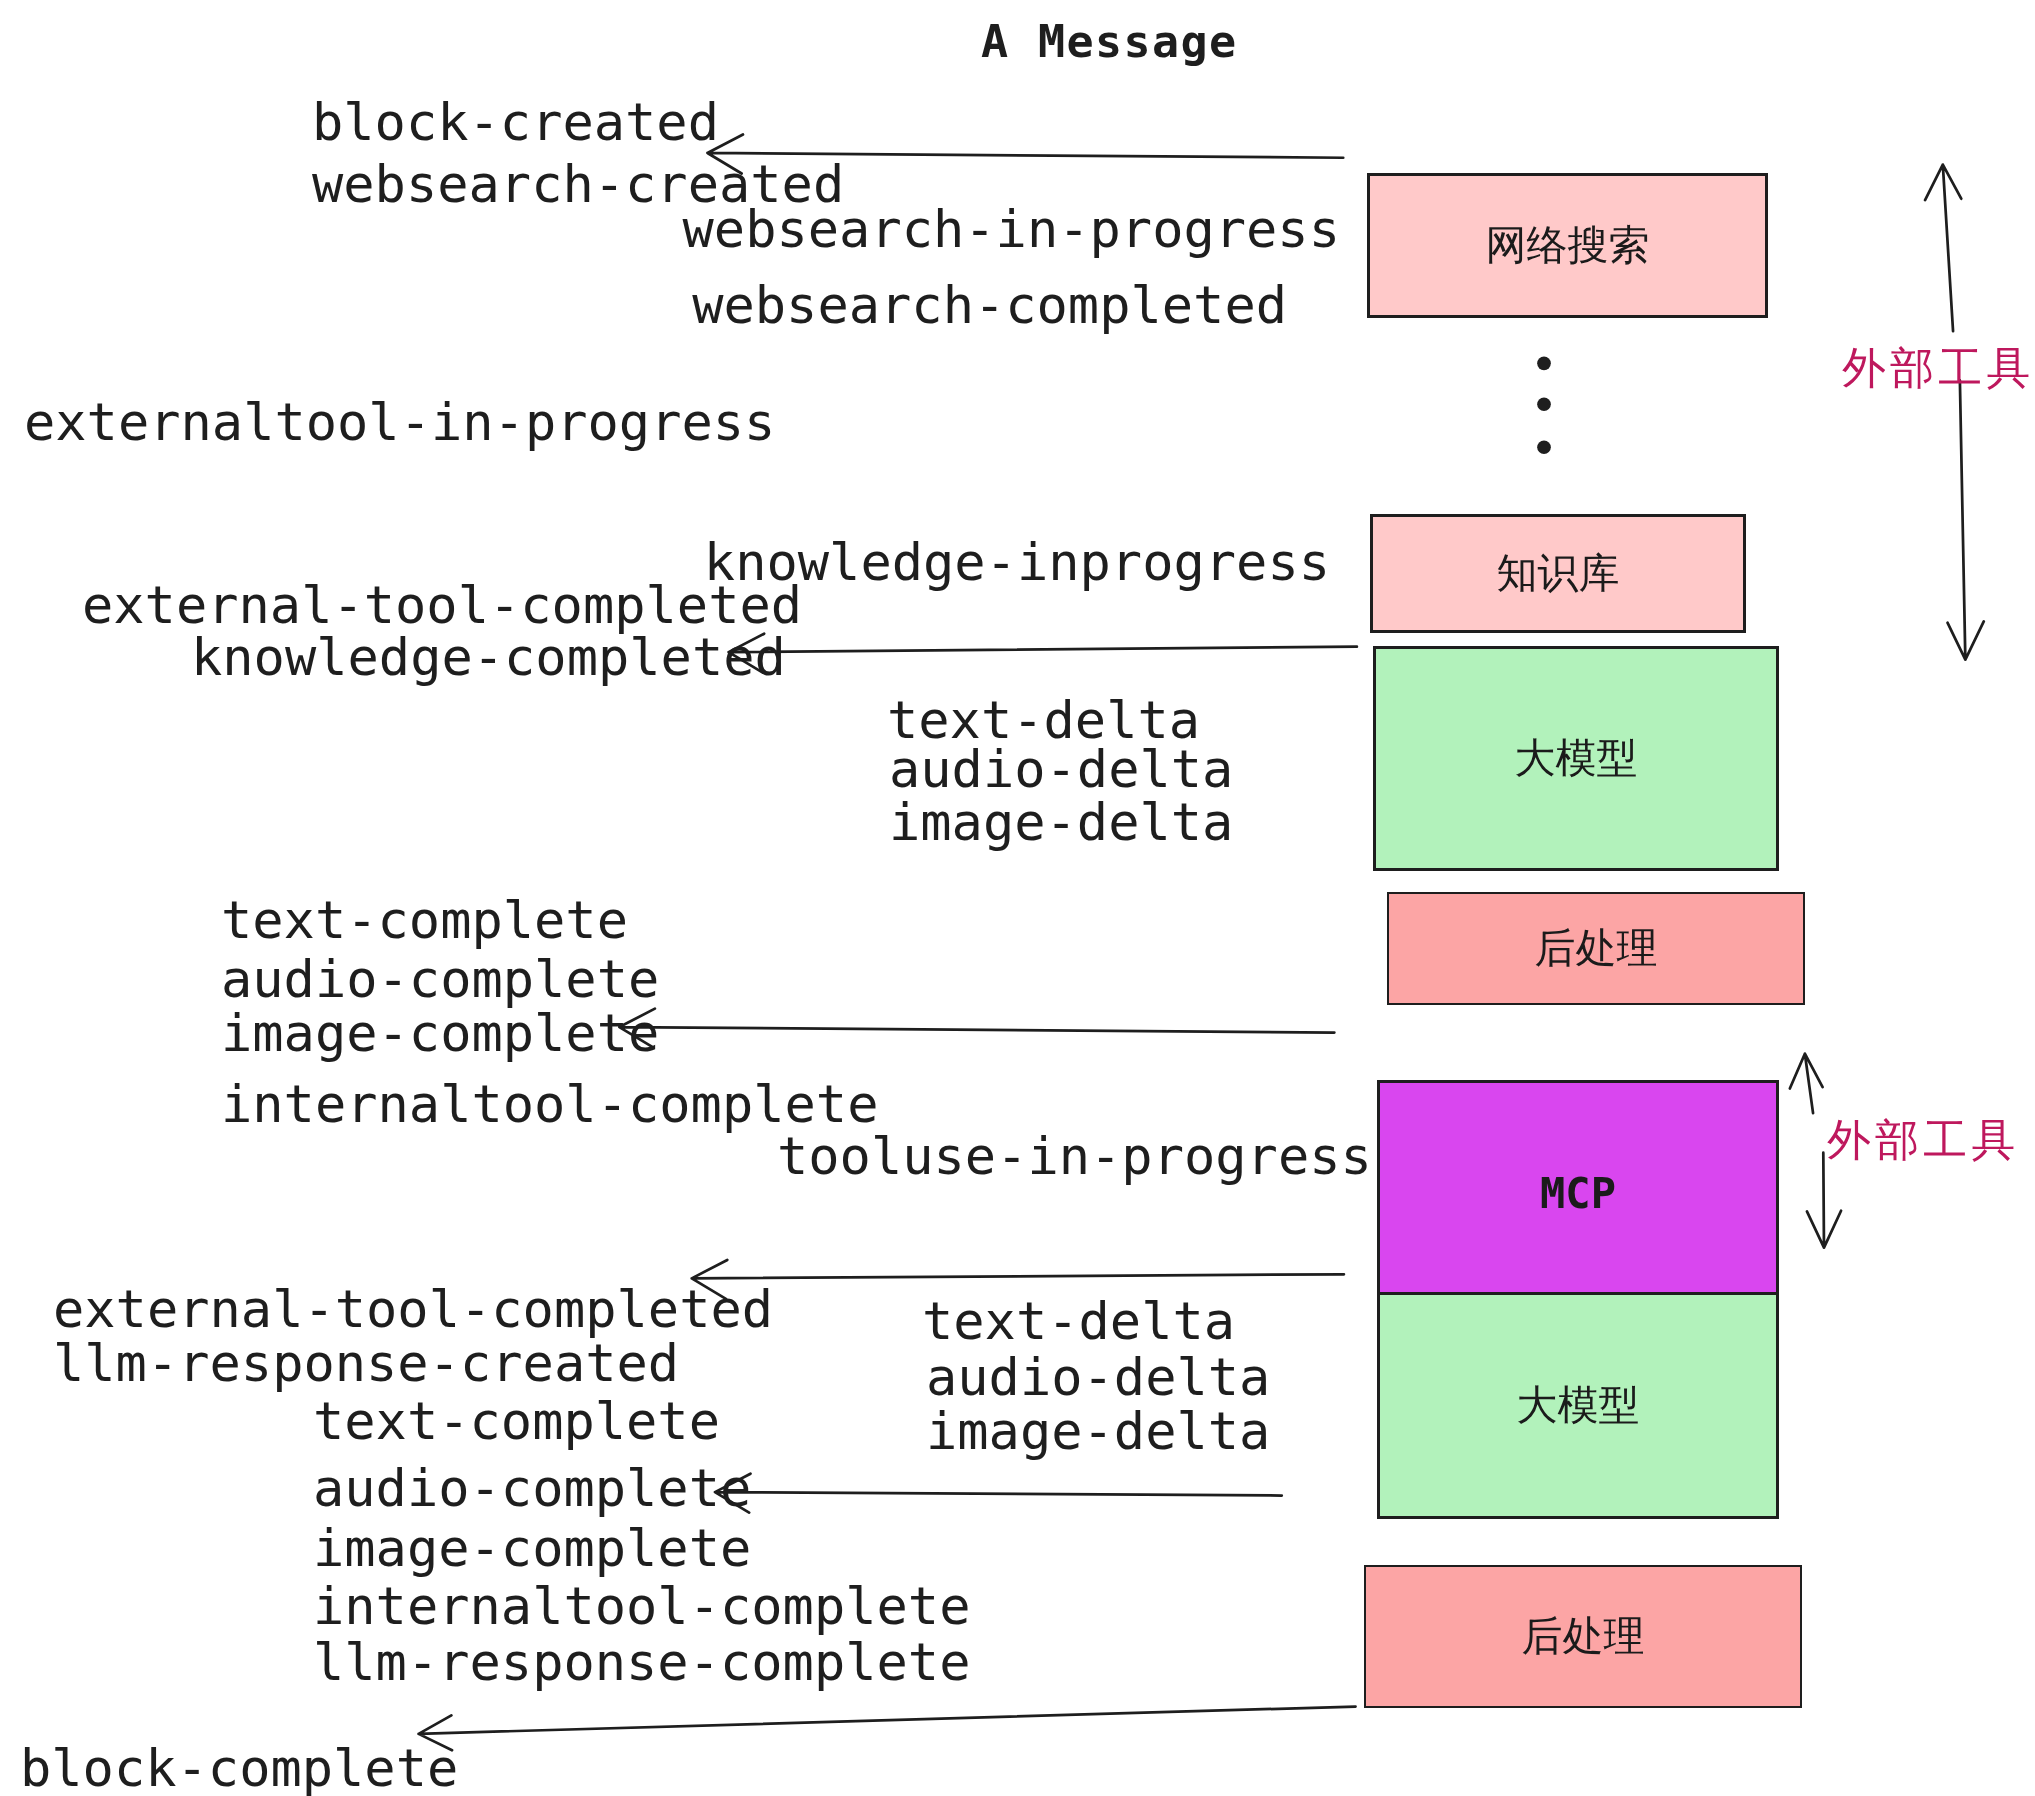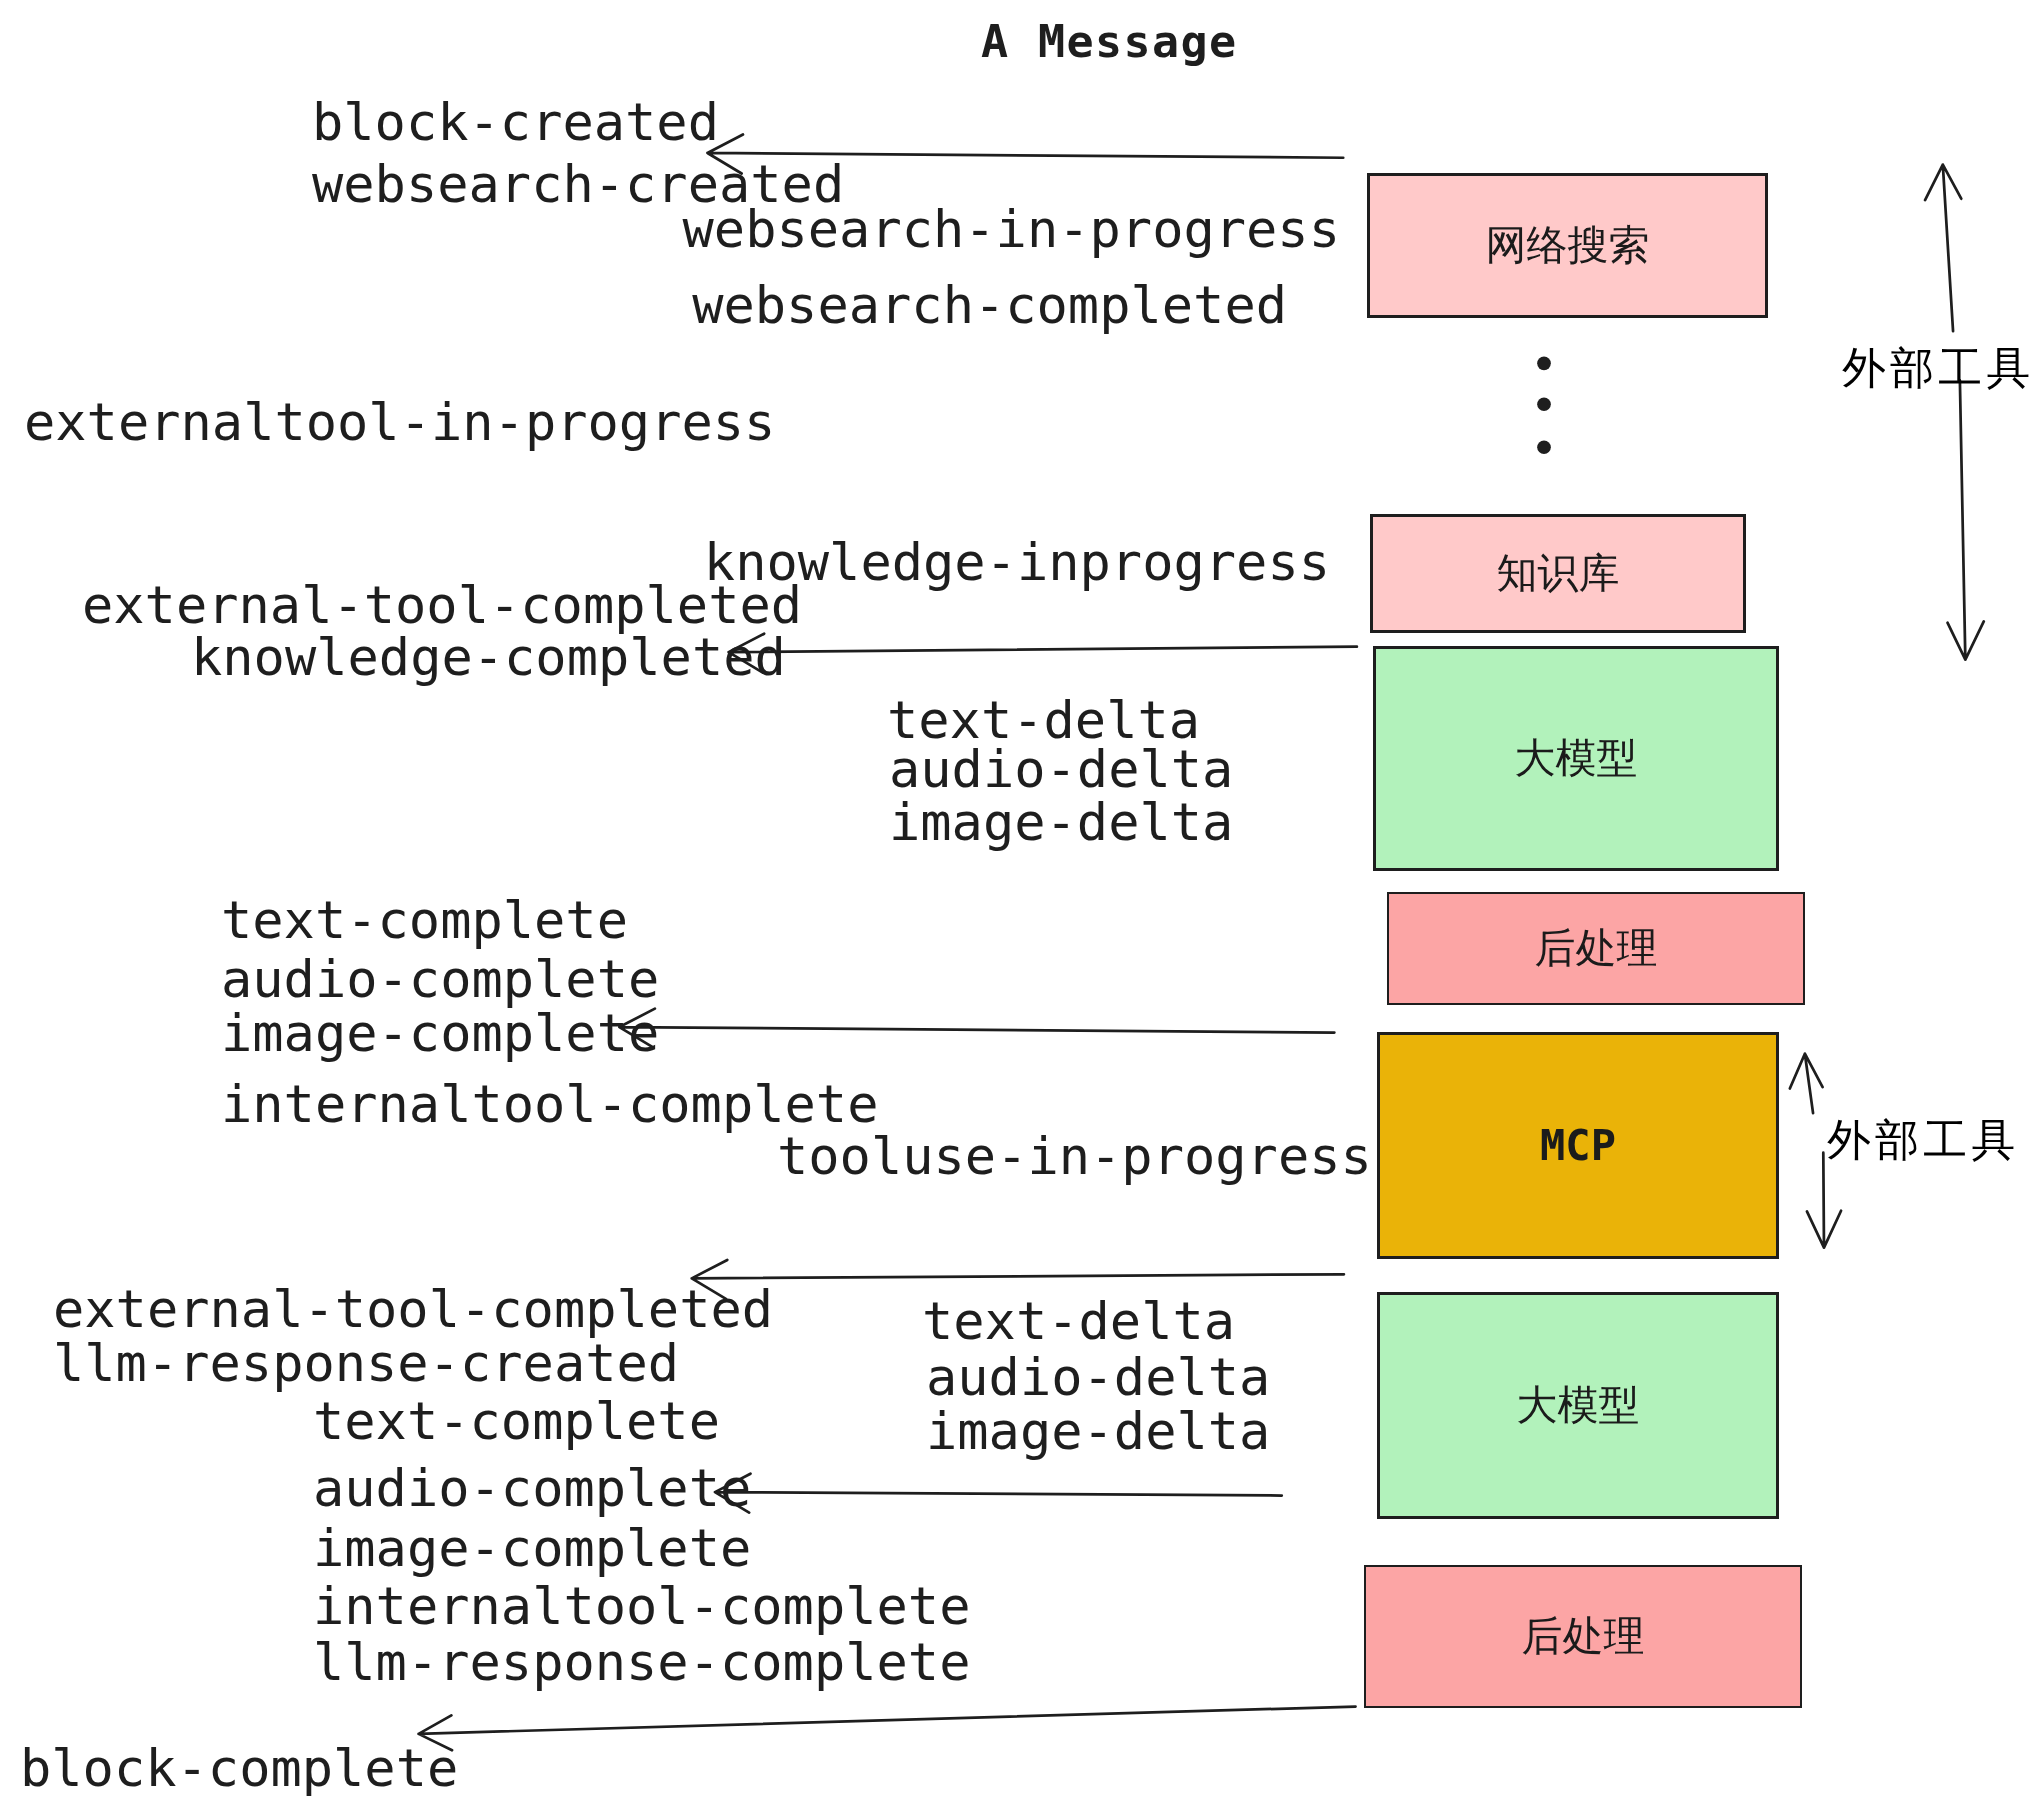--- a/index.html
+++ b/index.html
@@ -33,26 +33,26 @@
     display:flex;align-items:center;justify-content:center;
     background:#ffffff;
   }
   .box .blabel{
     font-family:"DejaVu Sans", sans-serif;
     font-size:41px;color:#1b1b1b;white-space:nowrap;
   }
   .box.mcp .blabel{font-family:"DejaVu Sans Mono", monospace;font-weight:600;font-size:42px;}
   .box.pink{background:#ffc9c9;}
   .box.green{background:#b2f2bb;}
-  .box.yellow{background:#eab308;}
+  .box.yellow{background:#d946ef;margin-top:48px;}
   .box.white{background:#fca5a5;border-width:2.7px;}
   .side-label{
     position:absolute;
     font-family:"DejaVu Sans", sans-serif;
-    font-size:44px;color:#000000;white-space:nowrap;letter-spacing:4.1px;
+    font-size:44px;color:#be185d;white-space:nowrap;letter-spacing:4.1px;
   }
 </style>
 </head>
 <body>
 
 <div class="canvas">
 
   <svg class="arrows" viewBox="0 0 2980 2630" xmlns="http://www.w3.org/2000/svg">
 
     <path d="M1967 231 L1036 224 M1088 197 L1036 224 L1086 254"></path>

